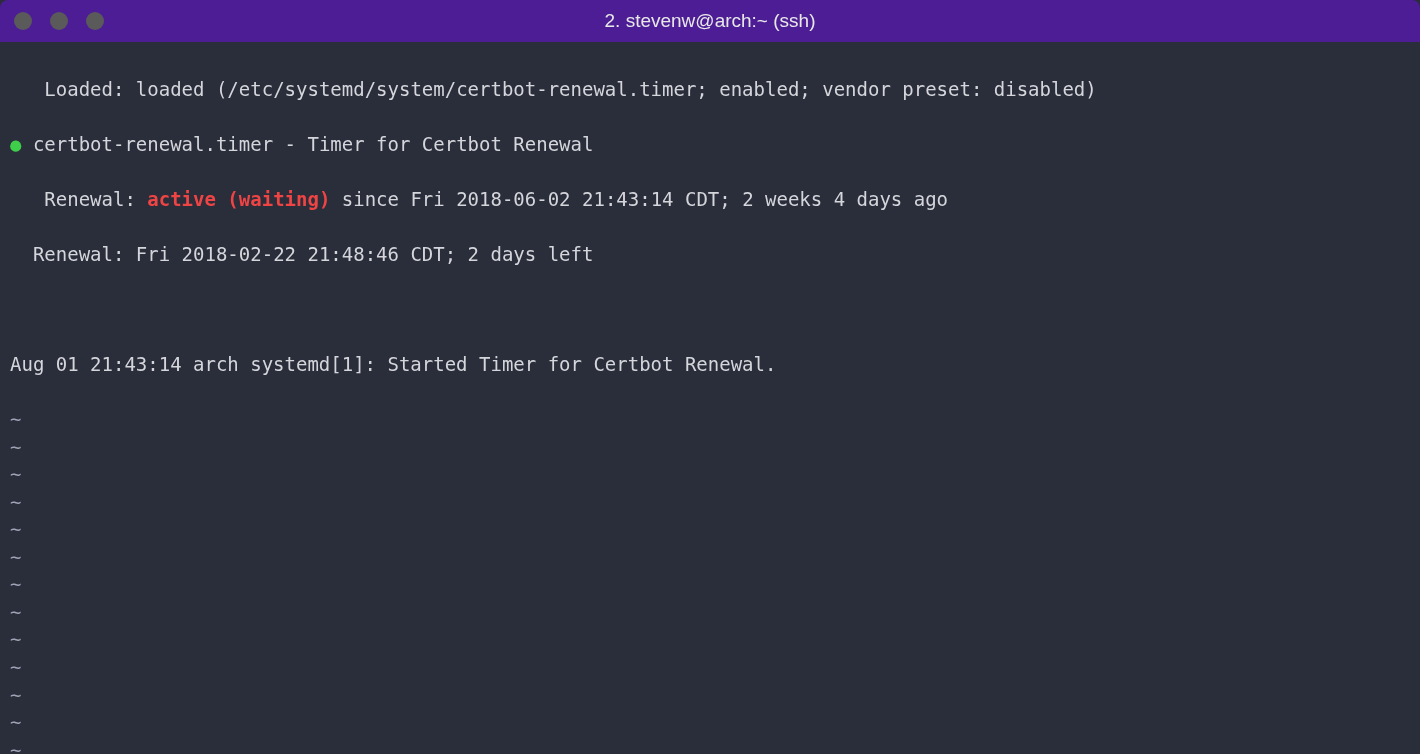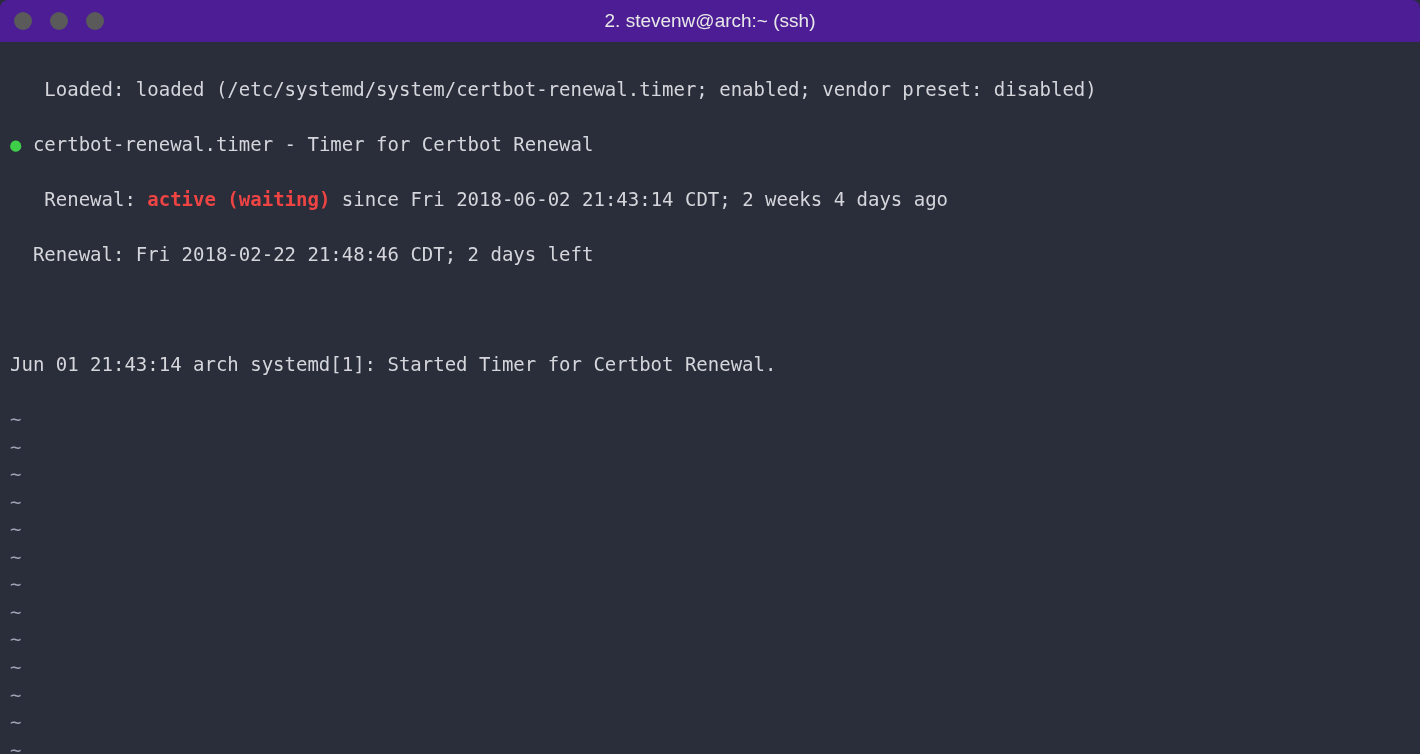--- a/index.html
+++ b/index.html
@@ -76,16 +76,16 @@
   </div>
   <div class="window-title">2. stevenw@arch:~ (ssh)</div>
 </div>
 
 <div class="terminal">
 <span class="line">   <span>Loaded:</span> <span>loaded (/etc/systemd/system/certbot-renewal.timer; enabled; vendor preset: disabled)</span></span>
 <span class="line"><span class="green-dot">●</span> <span>certbot-renewal.timer - Timer for Certbot Renewal</span></span>
 <span class="line">   <span>Renewal:</span> <span class="active-green">active (waiting)</span> <span>since Fri 2018-06-02 21:43:14 CDT; 2 weeks 4 days ago</span></span>
 <span class="line">  <span>Renewal:</span> <span>Fri 2018-02-22 21:48:46 CDT; 2 days left</span></span>
 <span class="line"> </span>
-<span class="line"><span>Jun 01 21:43:14 arch systemd[1]: Started Timer for Certbot Renewal.</span></span>
+<span class="line"><span>Aug 01 21:43:14 arch systemd[1]: Started Timer for Certbot Renewal.</span></span>
 <div id="tildes"><span class="line tilde">~</span><span class="line tilde">~</span><span class="line tilde">~</span><span class="line tilde">~</span><span class="line tilde">~</span><span class="line tilde">~</span><span class="line tilde">~</span><span class="line tilde">~</span><span class="line tilde">~</span><span class="line tilde">~</span><span class="line tilde">~</span><span class="line tilde">~</span><span class="line tilde">~</span><span class="line tilde">~</span></div>
 
 </div>
 
 </body></html>

